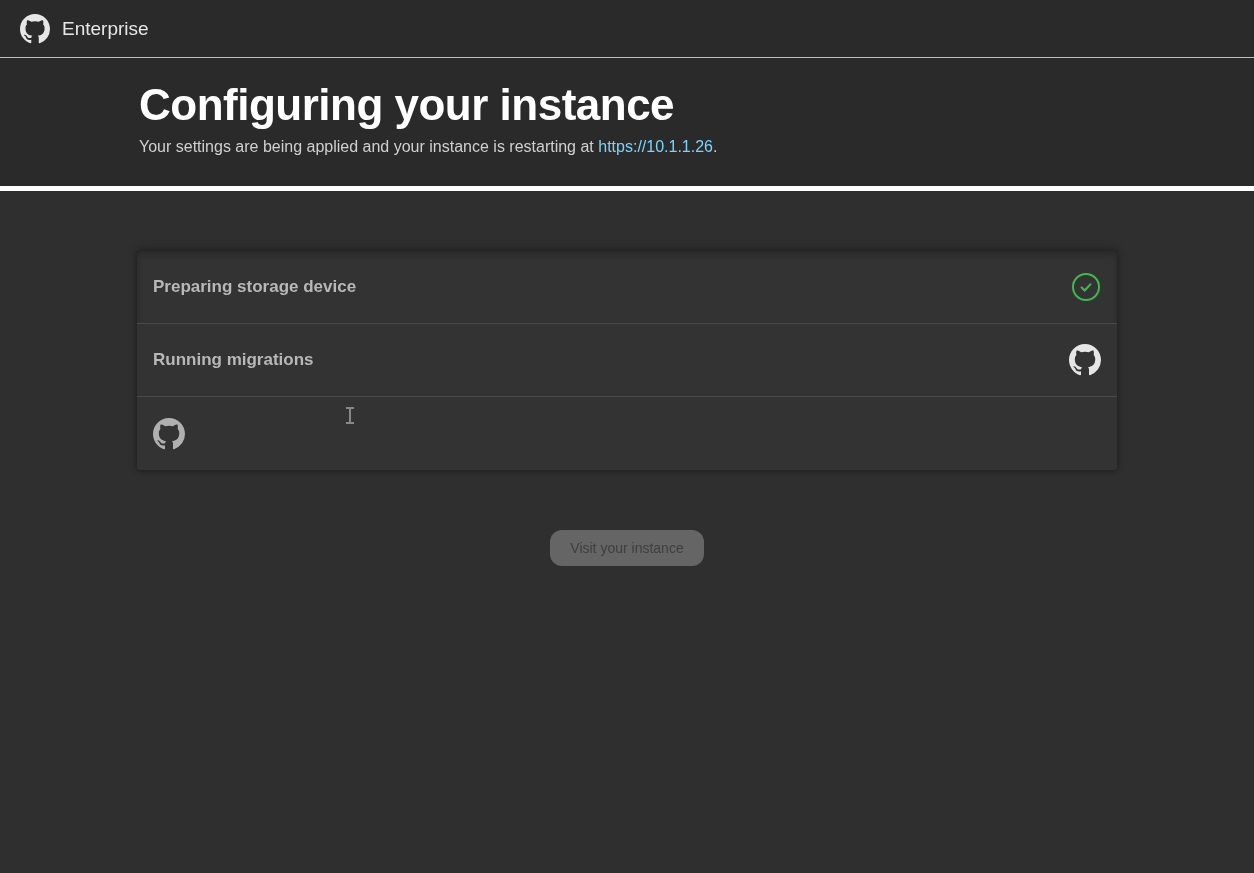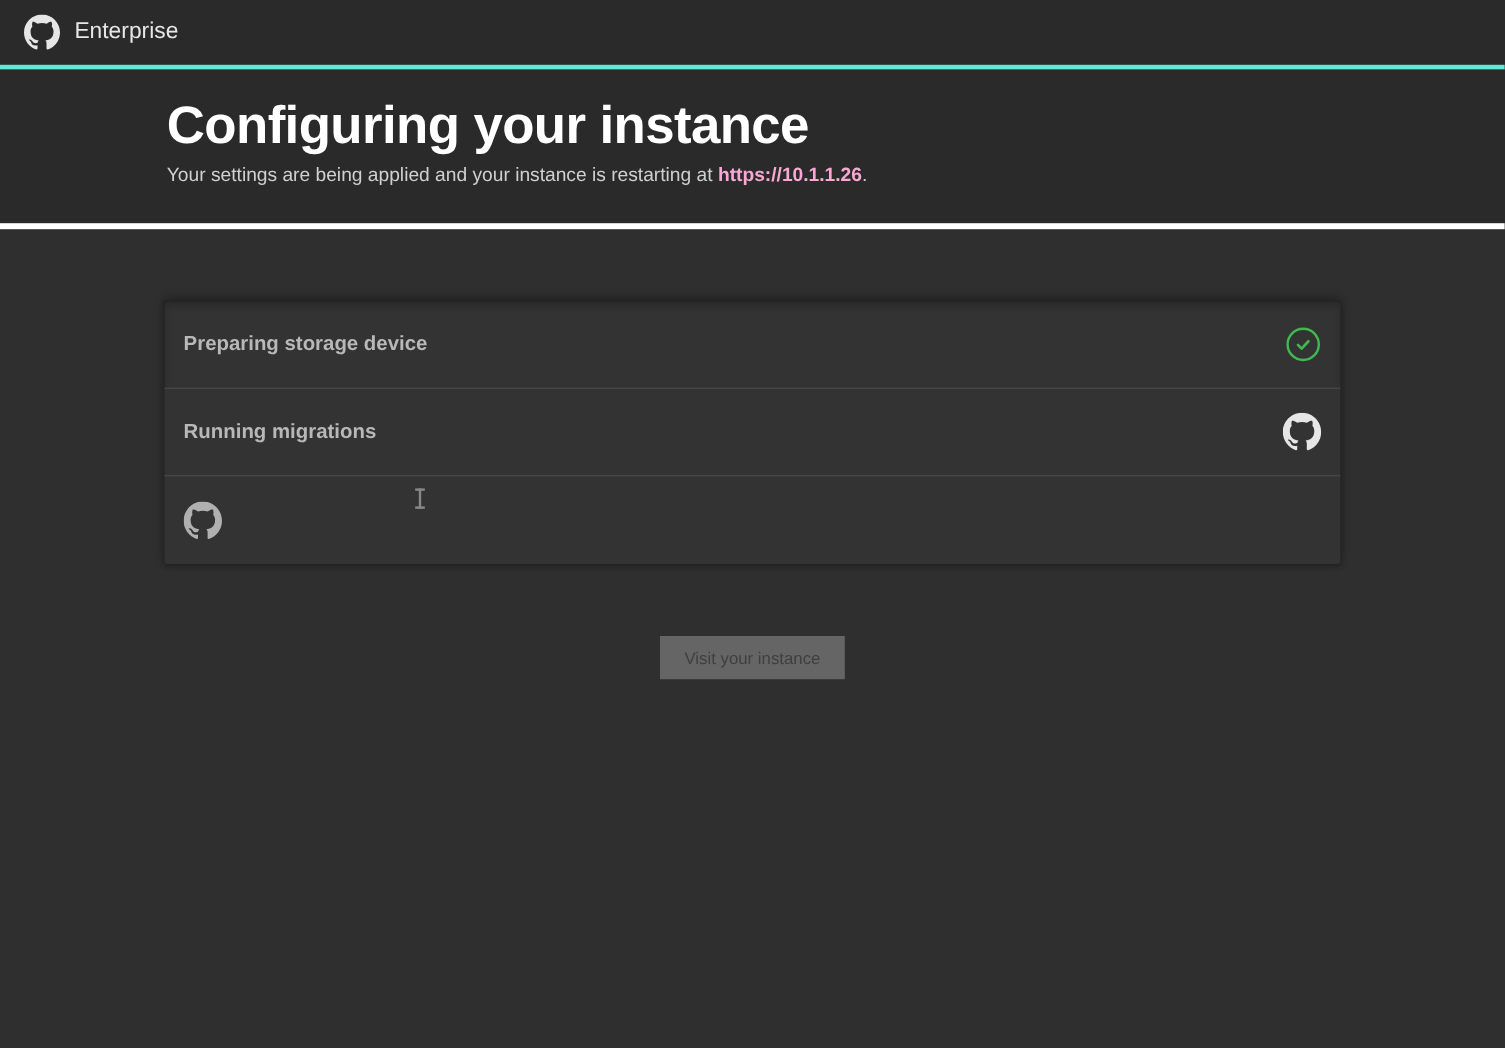--- a/index.html
+++ b/index.html
@@ -11,21 +11,21 @@
       font-family: -apple-system, BlinkMacSystemFont, "Segoe UI", Helvetica, Arial, sans-serif;
       background-color: #2f2f2f;
       color: #c9c9c9;
       width: 1254px;
       height: 873px;
       overflow: hidden;
     }
     .header {
       background-color: #2a2a2a;
       height: 58px;
-      border-bottom: 4px solid #5eead4;
+      border-bottom: 1px solid #5eead4;
       display: flex;
       align-items: center;
       padding-left: 20px;
     }
     .header-logo {
       width: 30px;
       height: 30px;
       margin-right: 12px;
     }
     .header-brand {
@@ -49,22 +49,22 @@
       font-weight: 700;
       margin-bottom: 8px;
       letter-spacing: -0.5px;
     }
     .page-subtitle {
       color: #d0d0d0;
       font-size: 16px;
       font-weight: 400;
     }
     .page-subtitle strong {
-      color: #f9a8d4;
-      font-weight: 700;
+      color: #7dd3fc;
+      font-weight: 400;
     }
     .main {
       padding-top: 60px;
     }
     .steps-container {
       max-width: 980px;
       margin: 0 auto;
       background-color: #333333;
       border-radius: 3px;
       box-shadow: 0 -2px 8px rgba(0,0,0,0.3), 0 2px 4px rgba(0,0,0,0.2);
@@ -120,21 +120,21 @@
       text-align: center;
       margin-top: 60px;
     }
     .visit-button {
       background-color: #8a8a8a;
       color: #4a4a4a;
       border: none;
       padding: 10px 20px;
       font-size: 14px;
       font-weight: 500;
-      border-radius: 0;
+      border-radius: 12px;
       cursor: not-allowed;
       opacity: 0.6;
     }
     .text-cursor {
       position: absolute;
       left: 349px;
       top: 407px;
       width: 2px;
       height: 17px;
       pointer-events: none;

